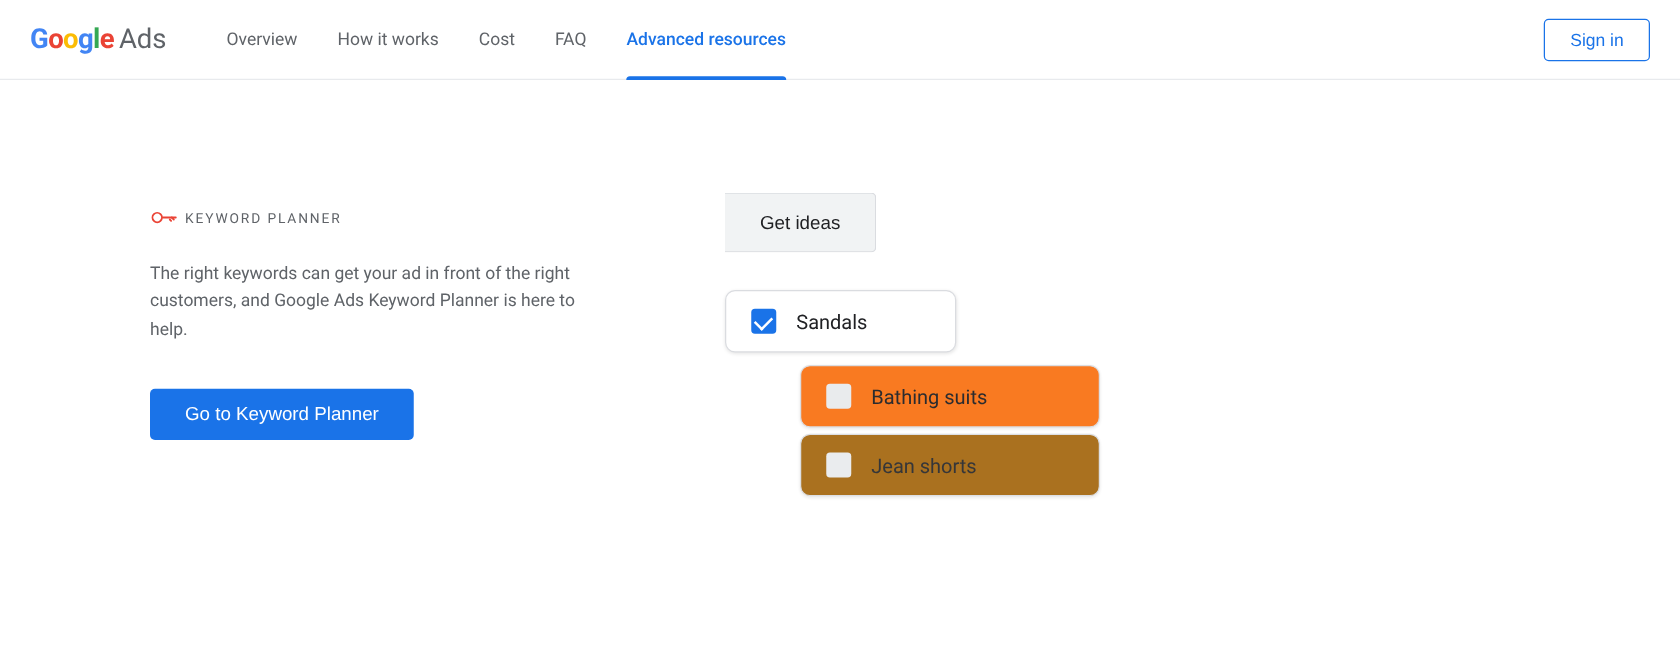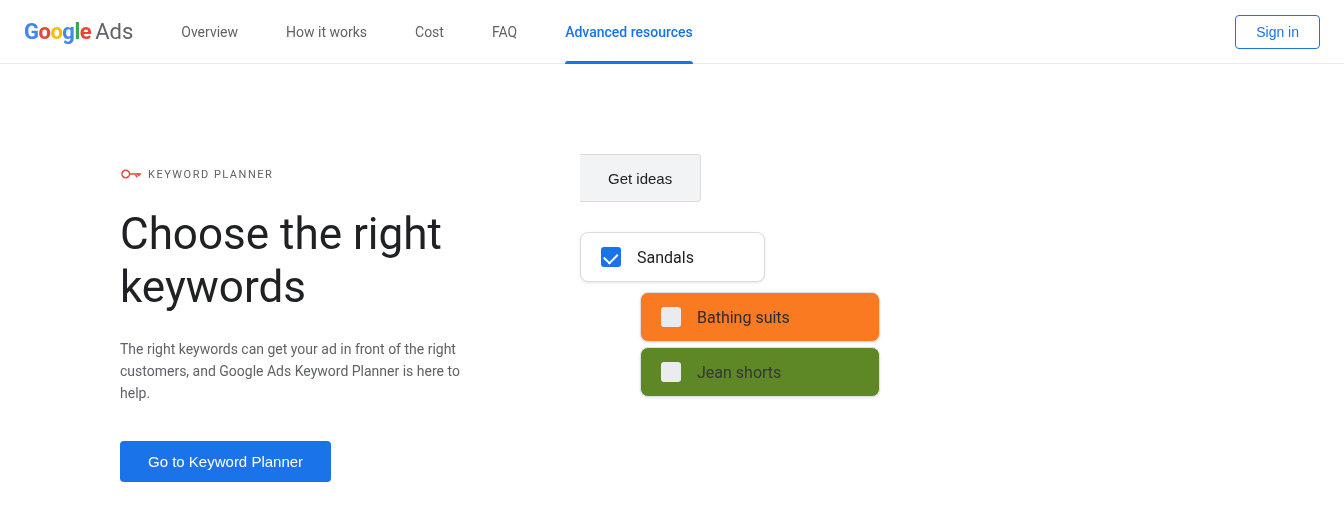--- a/index.html
+++ b/index.html
@@ -33,21 +33,21 @@
     .logo-google .e { color: #ea4335; }
     .logo-ads {
       font-size: 22px;
       font-weight: 400;
       color: #5f6368;
       margin-left: 4px;
     }
     .nav {
       display: flex;
       align-items: center;
-      gap: 16px;
+      gap: 0;
       flex: 1;
     }
     .nav-item {
       padding: 0 16px;
       height: 64px;
       display: flex;
       align-items: center;
       font-size: 14px;
       color: #5f6368;
       text-decoration: none;
@@ -216,21 +216,21 @@
       z-index: 2;
       background: #f97316;
       opacity: 0.95;
       width: 240px;
     }
     .suggestion-card.jeans {
       position: absolute;
       top: 115px;
       left: 60px;
       z-index: 1;
-      background: #4d7c0f;
+      background: #a16207;
       opacity: 0.9;
       width: 240px;
     }
     .checkbox-checked {
       width: 20px;
       height: 20px;
       background: #1a73e8;
       border-radius: 3px;
       display: flex;
       align-items: center;
@@ -280,24 +280,20 @@
       <span class="key-icon">
         <svg width="18" height="18" viewBox="0 0 24 24" fill="none">
           <circle cx="8" cy="8" r="5" stroke="#ea4335" stroke-width="2"></circle>
           <line x1="12" y1="12" x2="22" y2="22" stroke="#ea4335" stroke-width="2" stroke-linecap="round"></line>
           <line x1="19" y1="19" x2="19" y2="22" stroke="#ea4335" stroke-width="2" stroke-linecap="round"></line>
           <line x1="16" y1="19" x2="16" y2="21" stroke="#ea4335" stroke-width="2" stroke-linecap="round"></line>
         </svg>
       </span>
       <span>KEYWORD PLANNER</span>
     </div>
-    <h1 class="main-heading">
-      <span>Choose the right</span><br>
-      <span>keywords</span>
-    </h1>
     <p class="description">The right keywords can get your ad in front of the right customers, and Google Ads Keyword Planner is here to help.</p>
     <button class="cta-button">Go to Keyword Planner</button>
   </div>
 
   <div class="right-content">
     <div class="search-row">
       <button class="get-ideas-btn">Get ideas</button>
     </div>
 
     <div class="suggestions-container">

